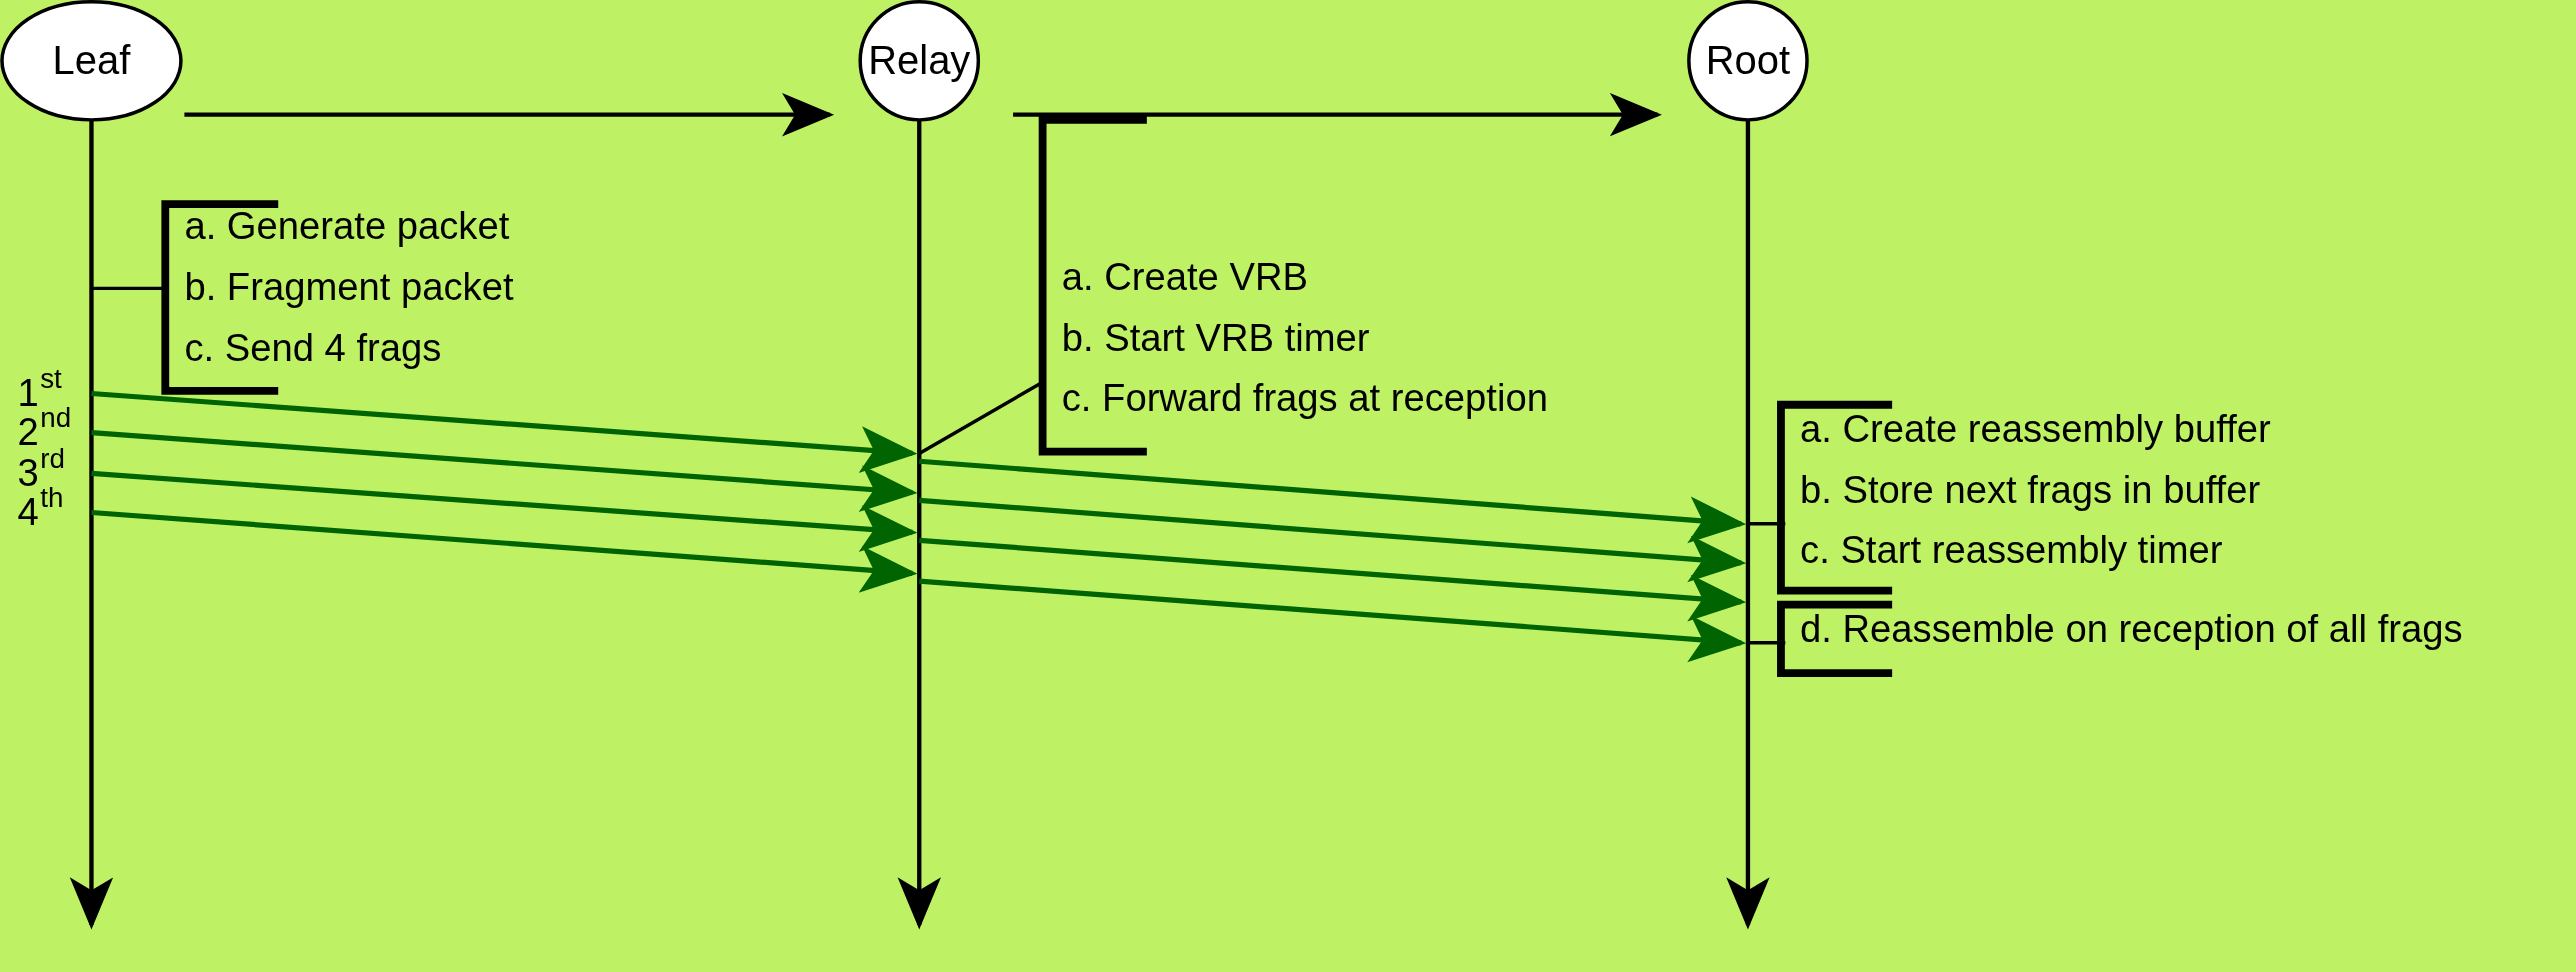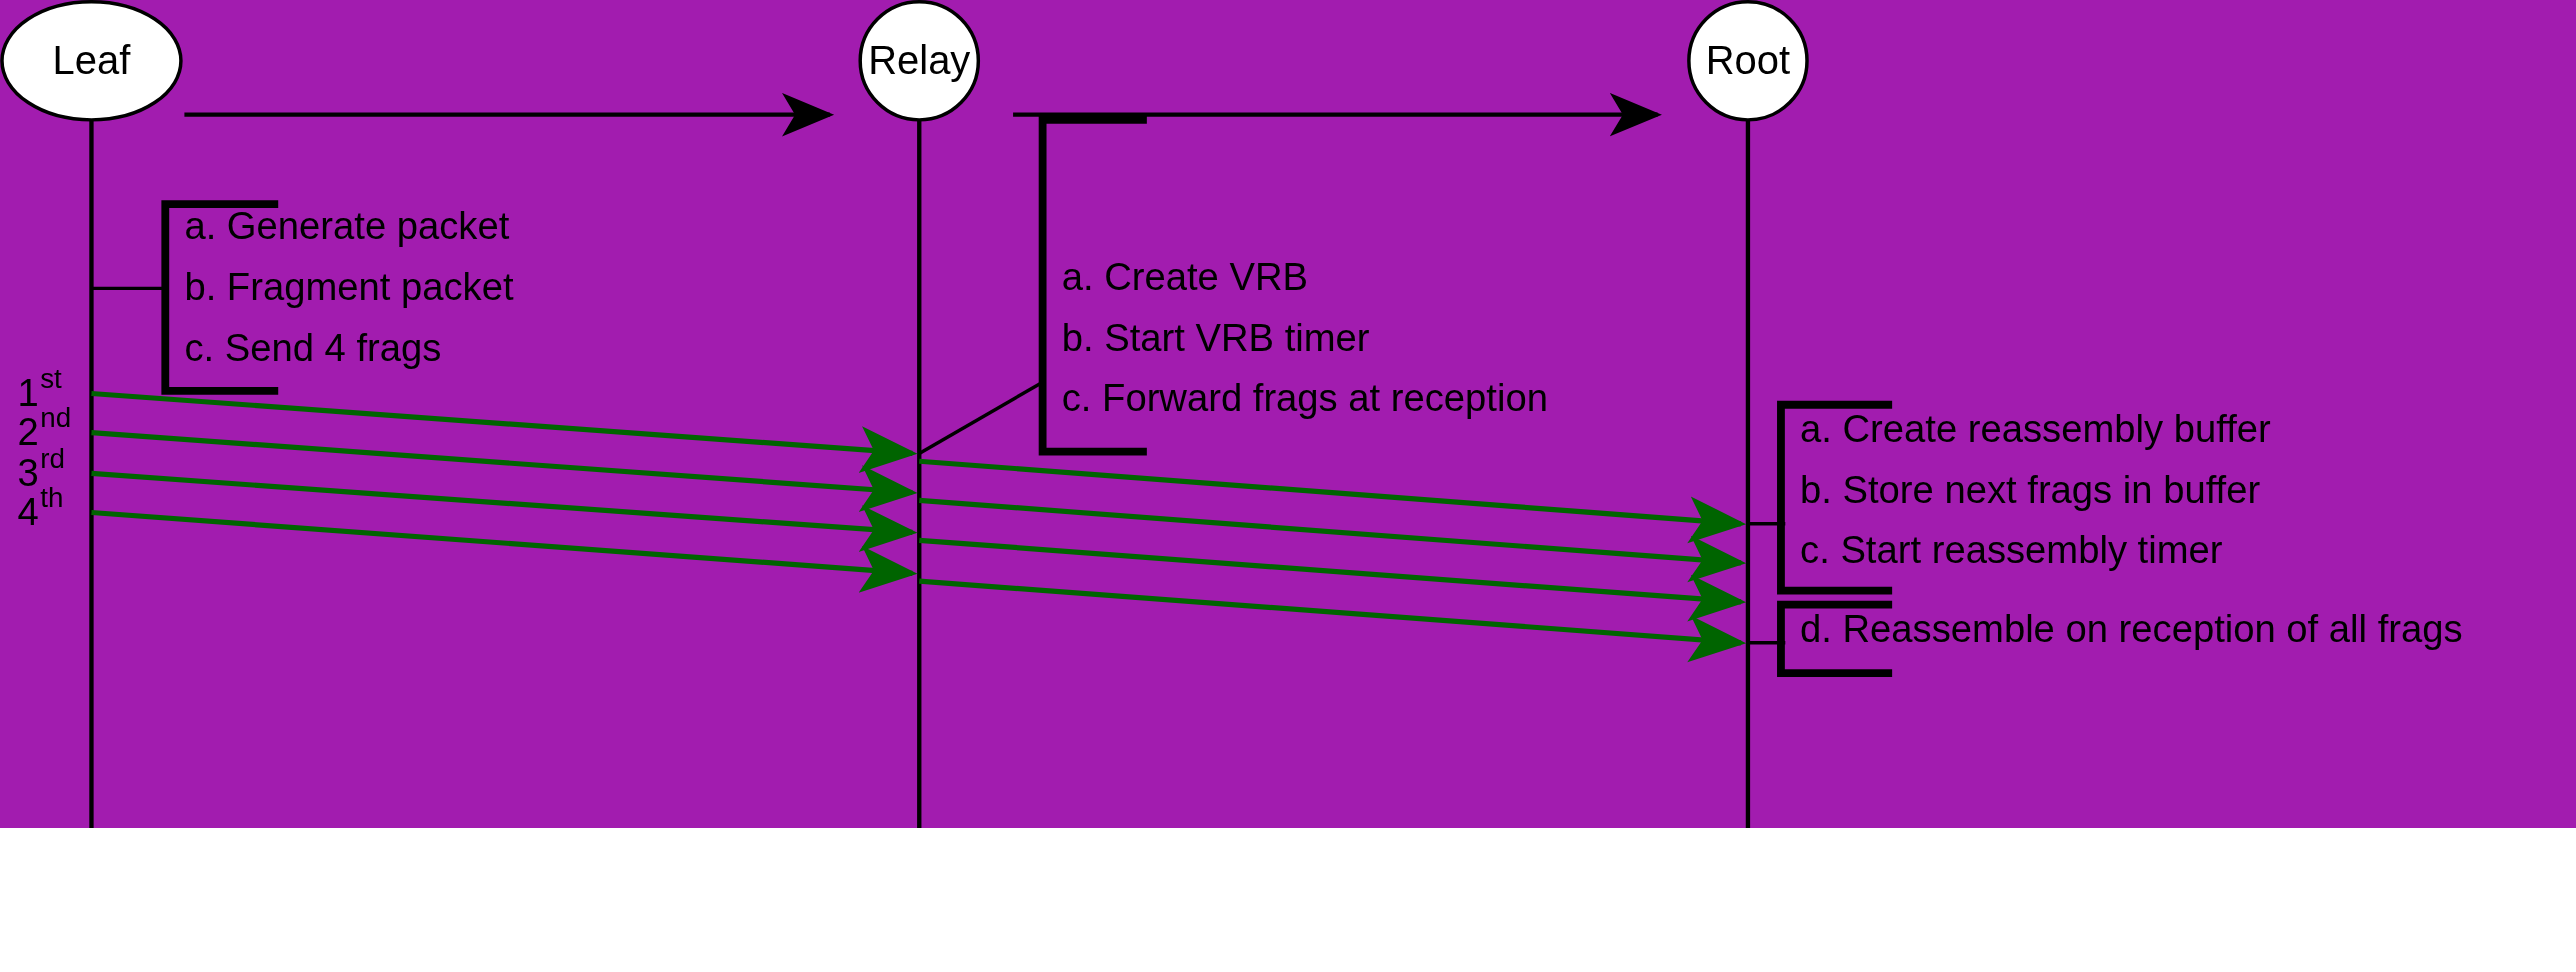--- a/index.html
+++ b/index.html
@@ -6,22 +6,22 @@
     margin: 0;
     padding: 0;
     background: #ffffff;
   }
   body {
     font-family: "Liberation Sans", sans-serif;
   }
   #diagram-root {
     position: relative;
     width: 2576px;
-    height: 828px;
-    background: #a21caf;
+    height: 972px;
+    background: #bef264;
     overflow: hidden;
   }
   svg.canvas {
     position: absolute;
     left: 0;
     top: 0;
     width: 2576px;
     height: 972px;
   }
   .node-label {

